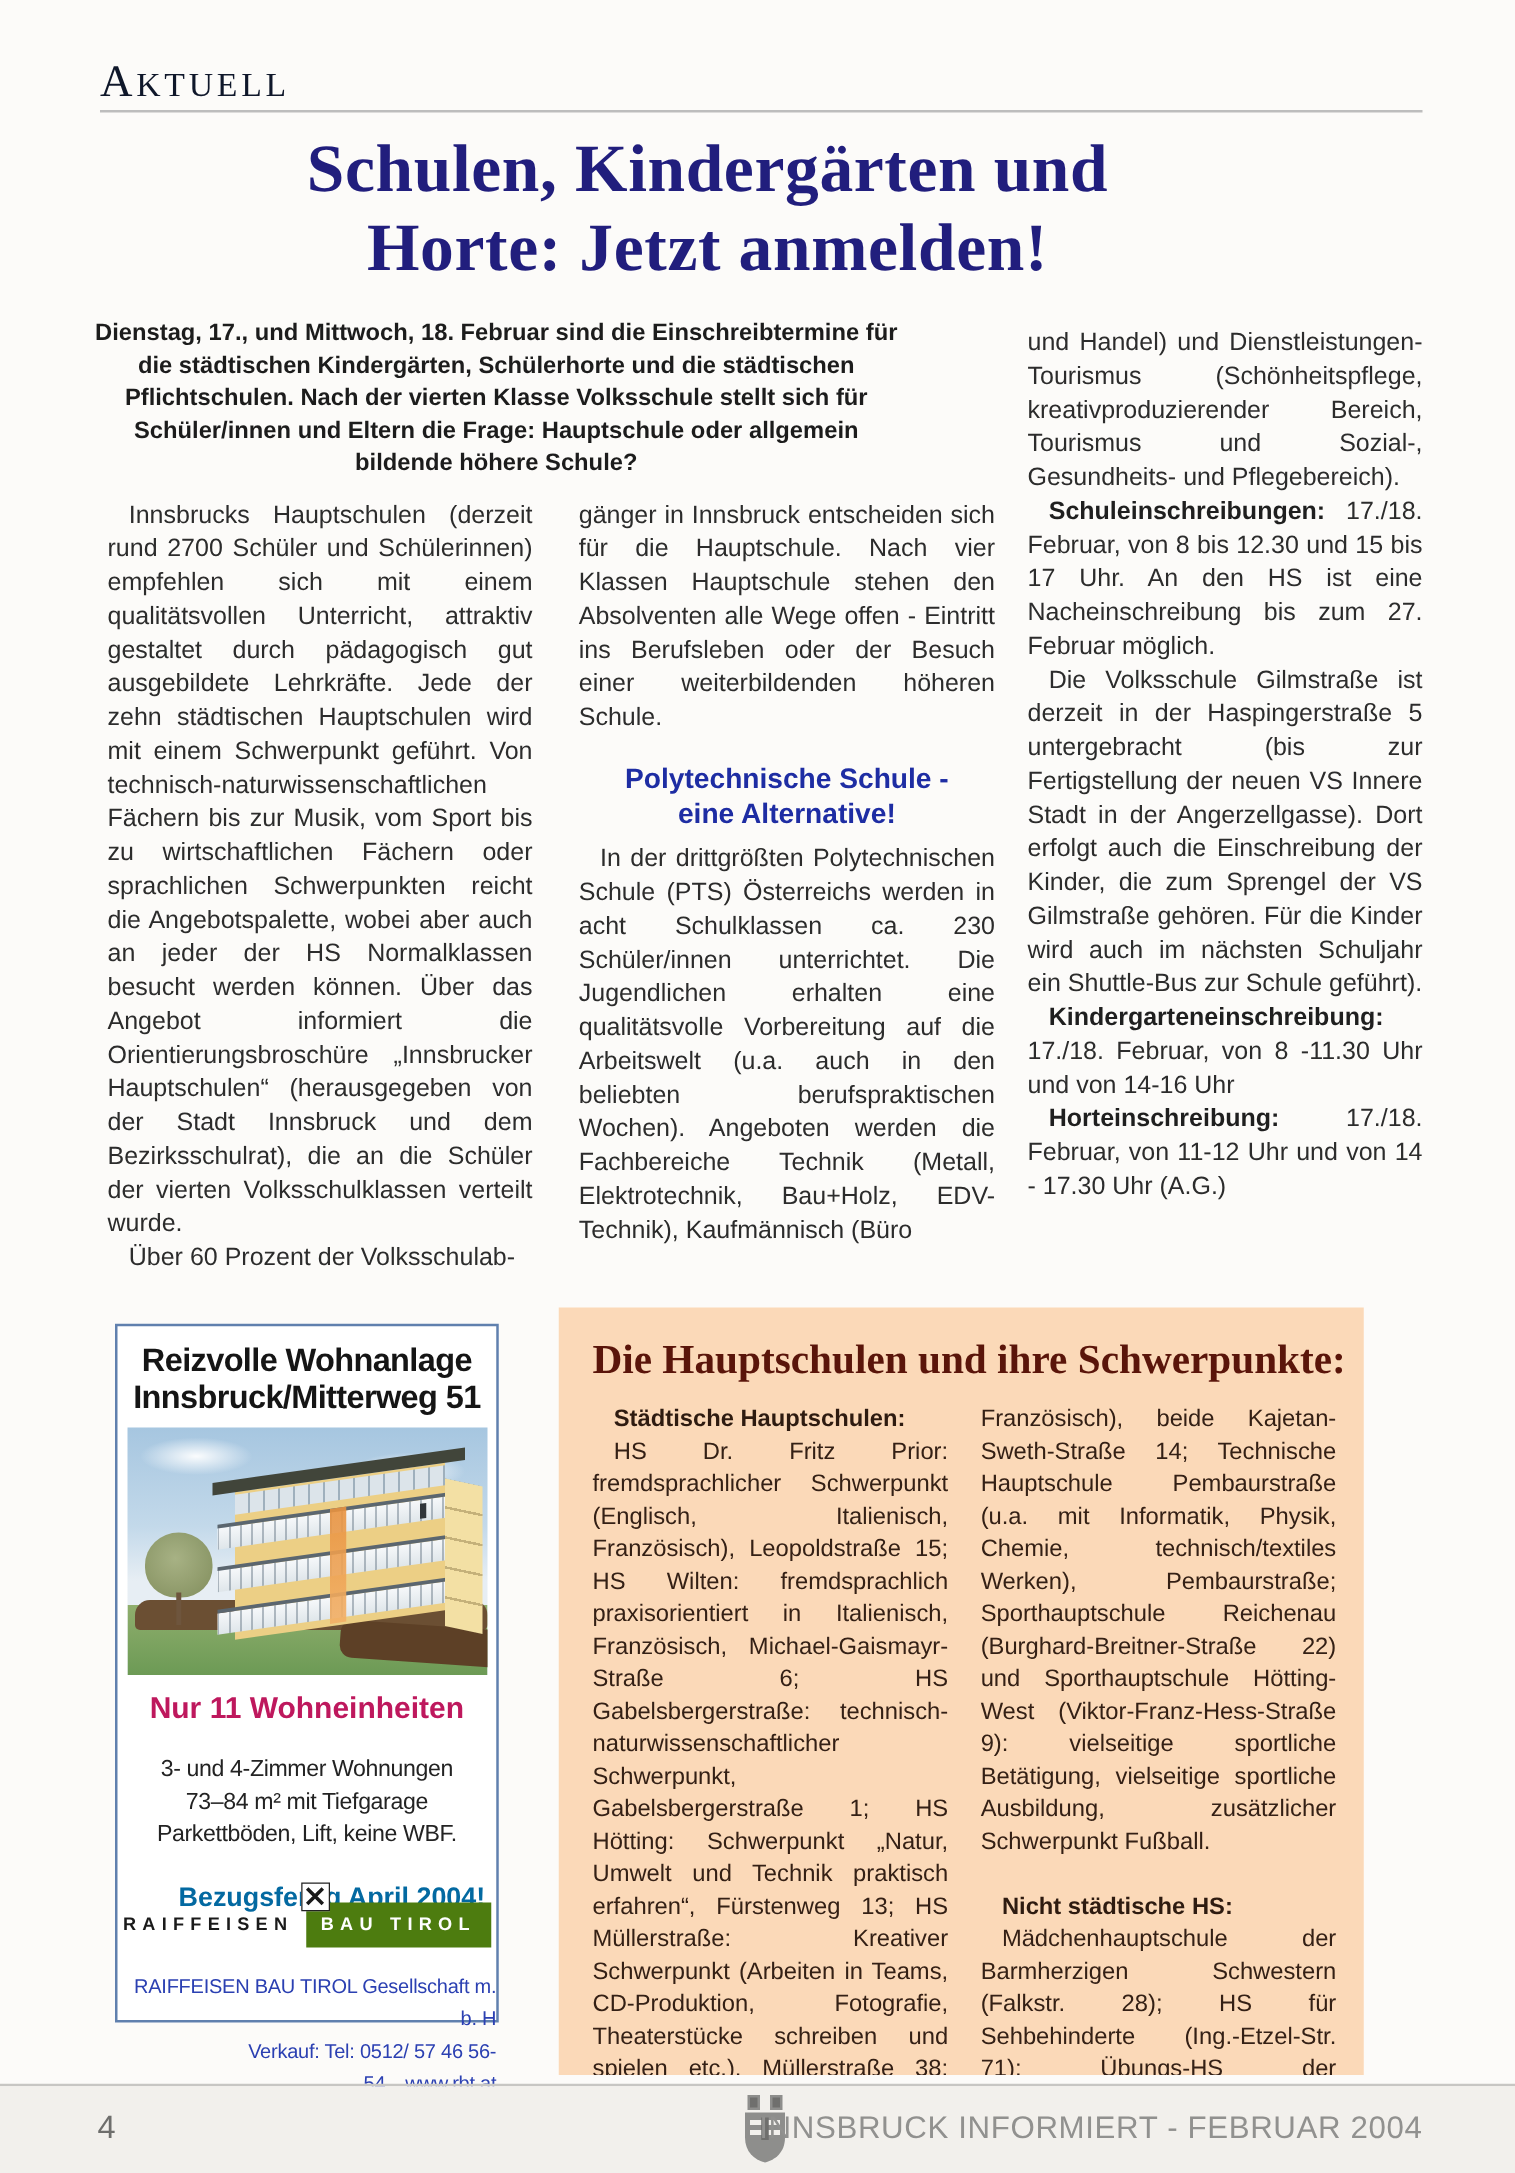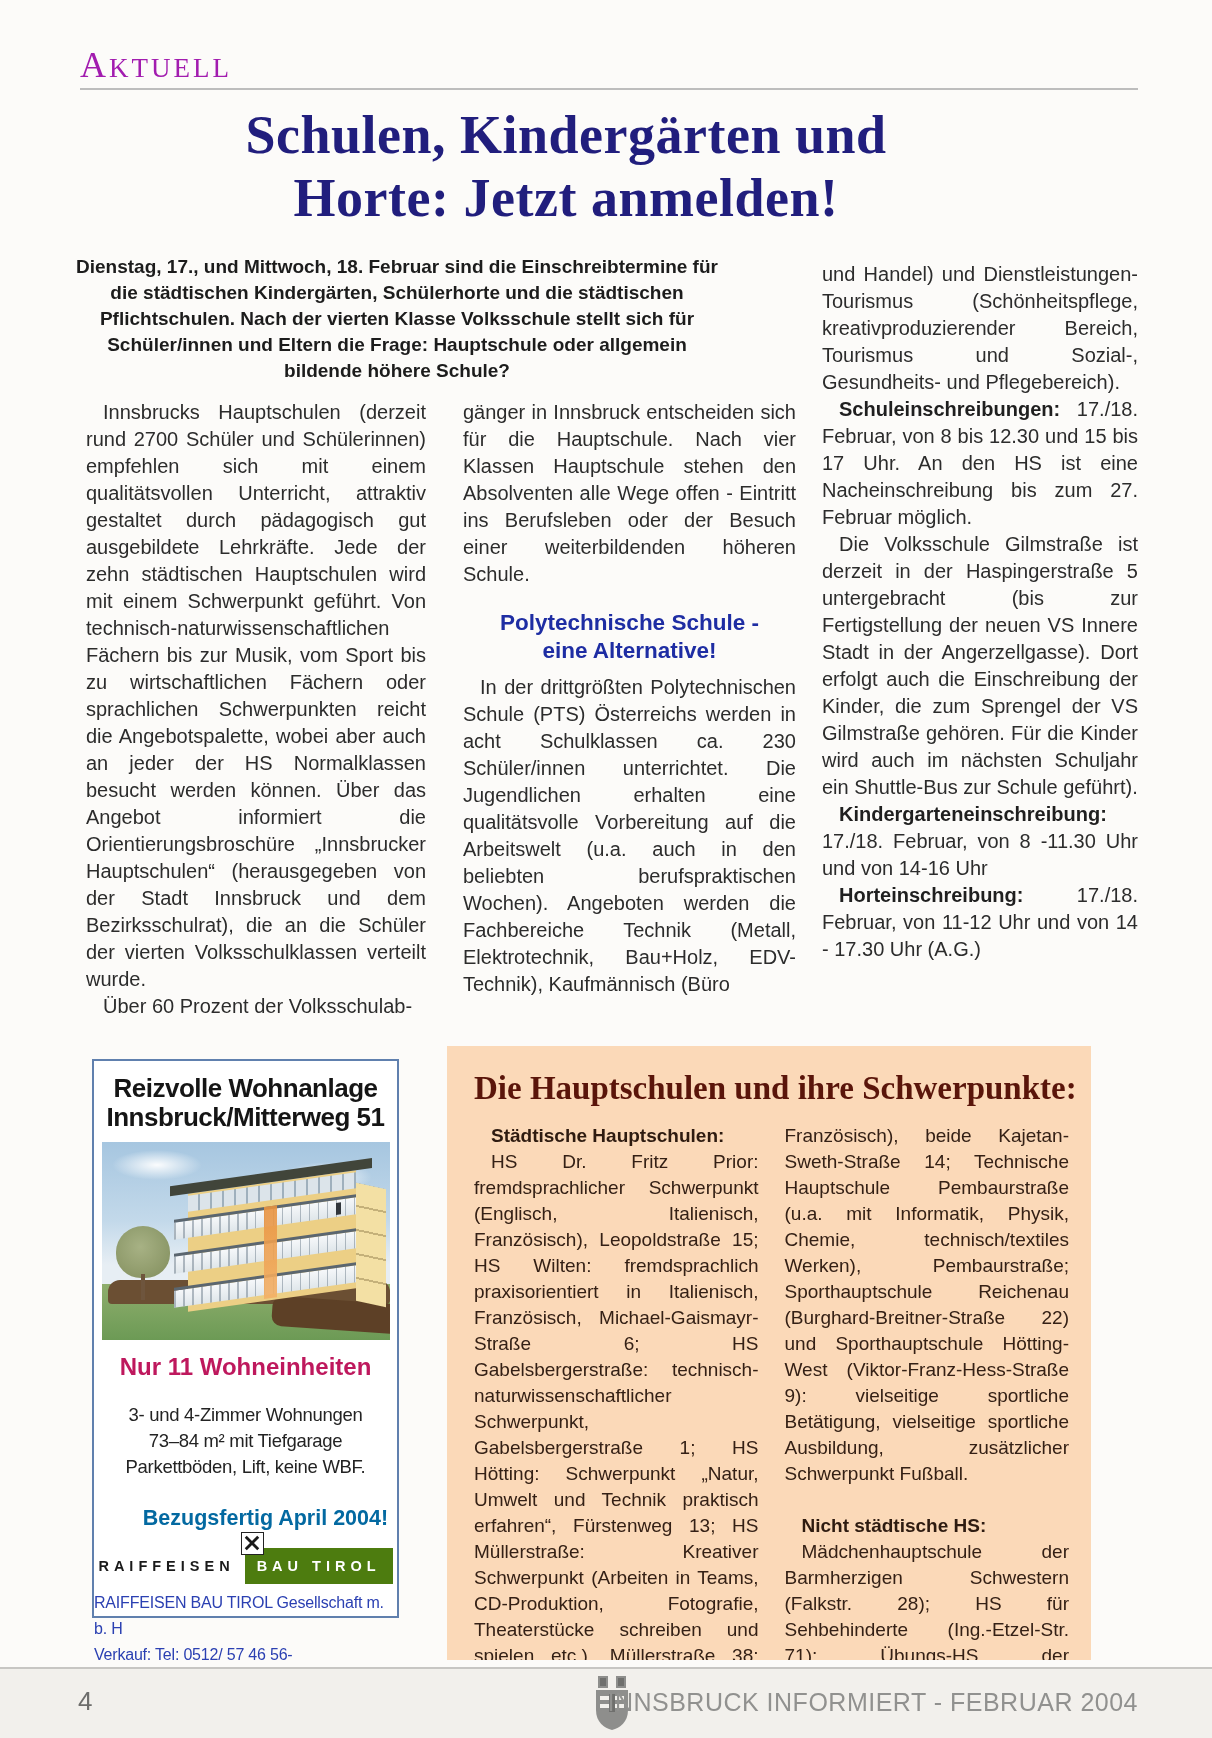--- a/index.html
+++ b/index.html
@@ -5,21 +5,21 @@
   html,body { margin:0; padding:0; background:#e8e7e4; }
   #page {
     position:relative; width:1212px; height:1738px;
     background:#fcfbf9; overflow:hidden; margin:0 auto;
     font-family:"Liberation Sans", sans-serif;
   }
   .abs { position:absolute; }
 
   
   .kicker { left:80px; top:44px; font-family:"Liberation Serif", serif;
-            font-size:27px; color:#a21caf; letter-spacing:3px; }
+            font-size:27px; color:#0f172a; letter-spacing:3px; }
   .kicker::first-letter { font-size:36px; }
   .top-rule { left:80px; top:88px; width:1058px; height:2px; background:#bdbdbd; }
 
   .title { left:80px; top:104px; width:972px; text-align:center;
            font-family:"Liberation Serif", serif; font-weight:700;
            font-size:54px; line-height:63px; color:#211e7d; letter-spacing:0.5px; }
 
   .intro { left:67px; top:254px; width:660px; text-align:center;
            font-weight:700; font-size:19px; line-height:26px; color:#1c1c1c; }
 
@@ -65,28 +65,28 @@
              transform:skewY(12deg); background:#f3e0a4;
              background-image:repeating-linear-gradient(180deg, transparent 0 22px, rgba(150,130,80,.5) 22px 24px); }
   .ph-tree { position:absolute; left:14px; top:84px; width:54px; height:52px;
              border-radius:50% 50% 46% 46%;
              background:radial-gradient(circle at 45% 40%, #a3ad7b, #78854f); opacity:.92; }
   .ph-trunk { position:absolute; left:39px; top:132px; width:4px; height:26px; background:#6e553d; }
   .ad-units { margin-top:13px; text-align:center; font-weight:700; font-size:24px; color:#be185d; }
   .ad-details { margin-top:21px; text-align:center; font-size:18.5px; line-height:26px;
                 color:#232323; letter-spacing:-0.3px; }
   .ad-ready { margin-top:26px; text-align:center; font-weight:700; font-size:21.5px; color:#0369a1;padding-left:40px; }
-  .ad-brand { margin-top:26px; display:flex; justify-content:center; align-items:center; }
+  .ad-brand { display:flex; justify-content:center; align-items:center; }
   .rw { font-weight:700; font-size:14.5px; letter-spacing:5px; color:#1a1a1a; }
   .btwrap { position:relative; margin-left:10px; }
   .cross { position:absolute; left:-4px; top:-25px; width:23px; height:23px;
            background:#fff; border:1.5px solid #222; box-sizing:border-box; }
   .btbox { background:#4d7c0f; color:#fff; font-weight:700; font-size:14.5px;
            letter-spacing:5px; padding:10px 12px; }
-  .ad-contact { margin-top:15px; text-align:left; color:#2b40b2;
+  .ad-contact { margin-top:28px; text-align:right; color:#2b40b2;
                 font-size:16px; line-height:26px; letter-spacing:-0.2px; }
   .gap-left { margin-left:16px; }
 
   
   .hs-box { left:447px; top:1046px; width:644px; height:614px;
             background:#fbd9b8; overflow:hidden; }
   .hs-heading { padding:24px 0 0 27px; font-family:"Liberation Serif", serif;
                 font-weight:700; font-size:33px; color:#5a150a; }
   .hs-cols { display:flex; padding:16px 22px 0 27px; gap:26px; }
   .hs-col { width:318px; font-size:19px; line-height:26px;

